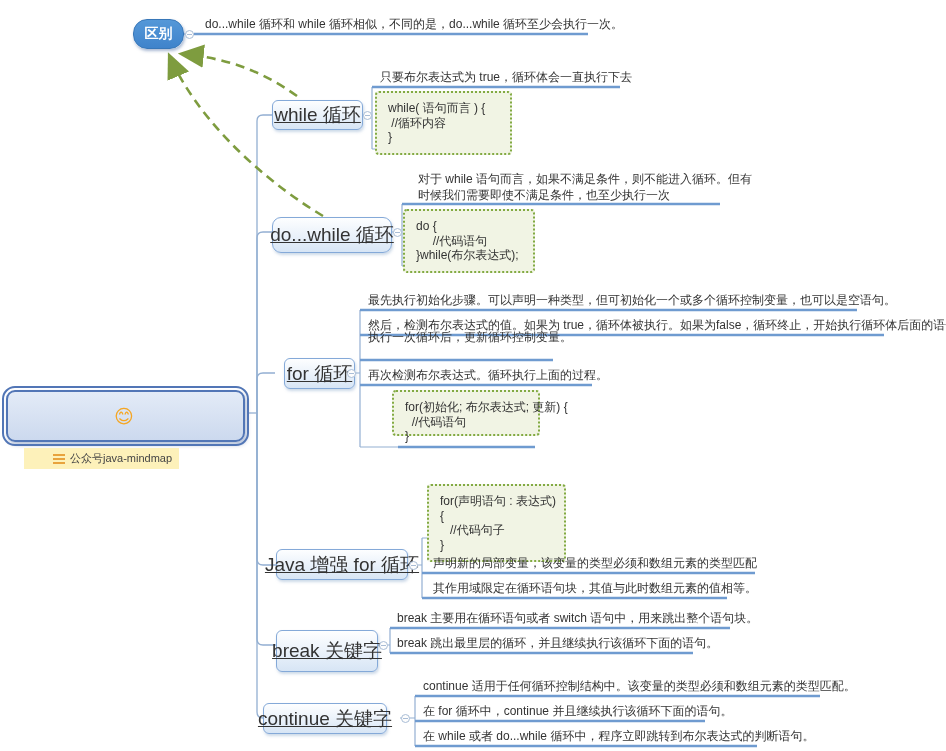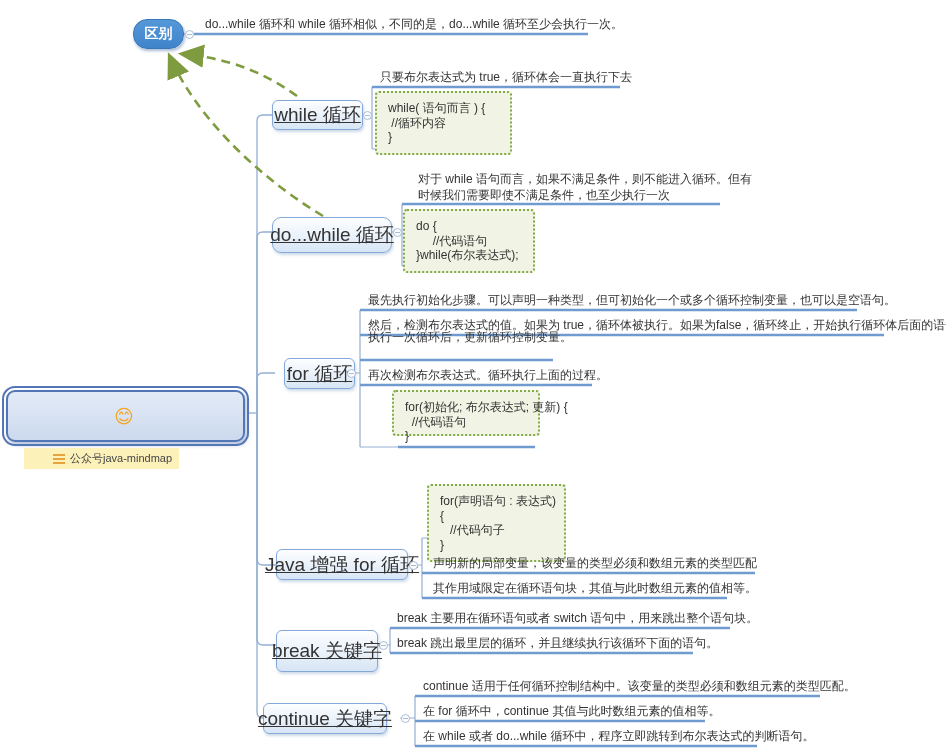--- a/index.html
+++ b/index.html
@@ -152,14 +152,14 @@
 </div>
 <div class="collapse" style="left:379px;top:641px;"></div>
 <div class="leaf" style="left:397px;top:611px;">break 主要用在循环语句或者 switch 语句中，用来跳出整个语句块。</div>
 <div class="leaf" style="left:397px;top:636px;">break 跳出最里层的循环，并且继续执行该循环下面的语句。</div>
 
 <div class="topic abs" style="left:263px;top:703px;width:124px;height:31px;">
   <span>continue 关键字</span>
 </div>
 <div class="collapse" style="left:401px;top:714px;"></div>
 <div class="leaf" style="left:423px;top:679px;">continue 适用于任何循环控制结构中。该变量的类型必须和数组元素的类型匹配。</div>
-<div class="leaf" style="left:423px;top:704px;">在 for 循环中，continue 其值与此时数组元素的值相等。</div>
+<div class="leaf" style="left:423px;top:704px;">在 for 循环中，continue 并且继续执行该循环下面的语句。</div>
 <div class="leaf" style="left:423px;top:729px;">在 while 或者 do...while 循环中，程序立即跳转到布尔表达式的判断语句。</div>
 
 </body></html>

